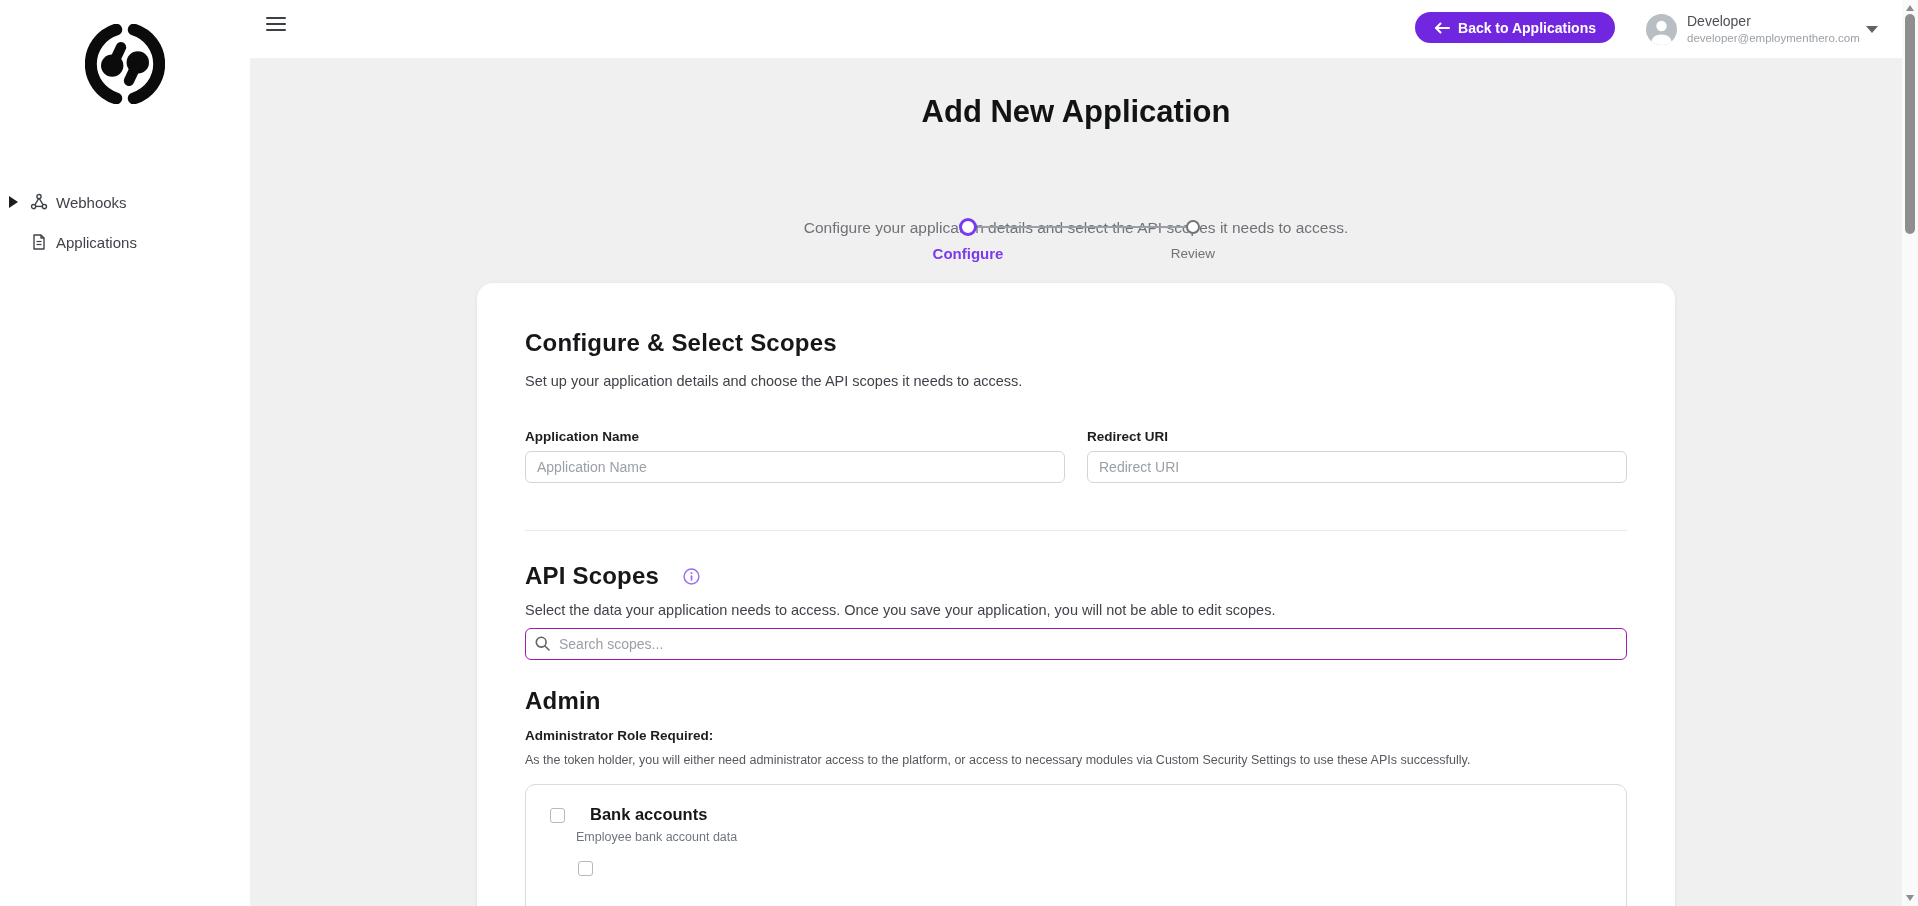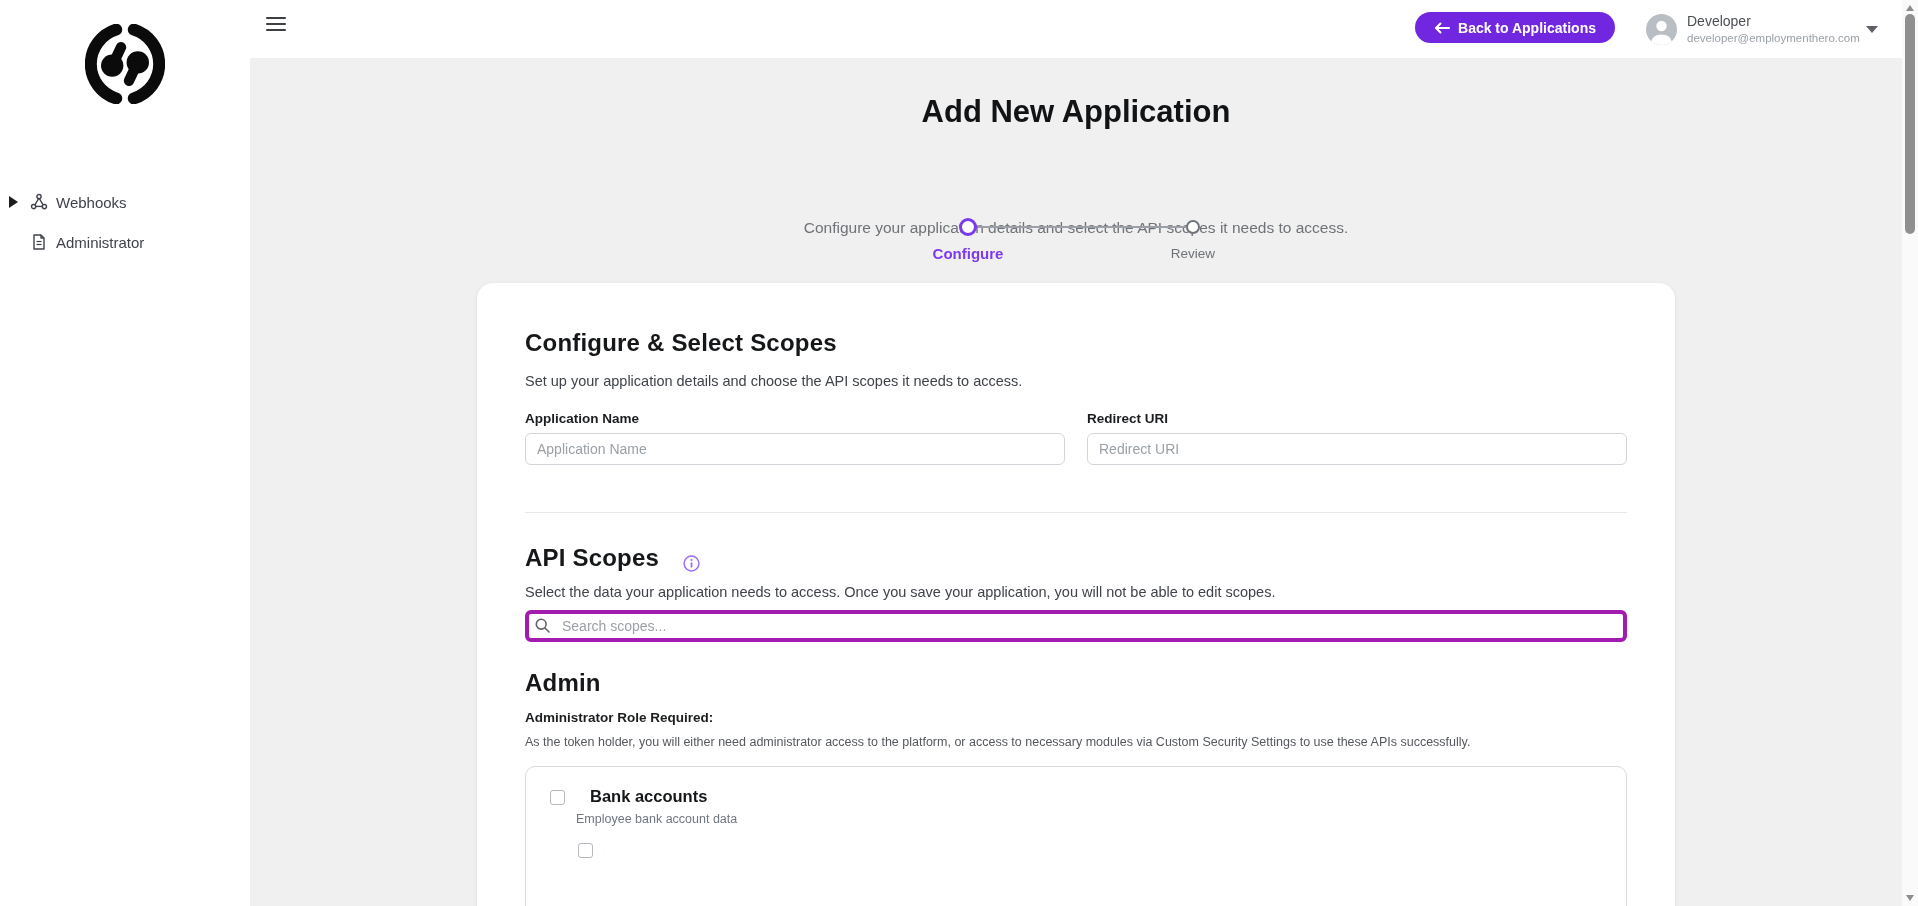--- a/index.html
+++ b/index.html
@@ -60,33 +60,33 @@
     font-size:13.5px; color:#6f7277; }
 
   
   .card { position:absolute; top:225px; left:50%; transform:translateX(-50%); width:1198px; height:700px;
     background:#ffffff; border-radius:16px; box-shadow:0 1px 4px rgba(0,0,0,.08);
     padding:46px 48px 0 48px; }
   .card h2 { font-size:24px; color:#151719; letter-spacing:.2px; }
   .card-sub { margin-top:16px; font-size:14.5px; color:#3f4349; }
   .section-h3 { margin-top:30px; font-size:19px; font-weight:bold; color:#151719; }
 
-  .form-grid { margin-top:22px; display:grid; grid-template-columns:1fr 1fr; column-gap:22px; }
+  .form-grid { margin-top:40px; display:grid; grid-template-columns:1fr 1fr; column-gap:22px; }
   .field-label { font-size:13.5px; font-weight:bold; color:#1b1d1f; }
   .text-input { margin-top:7px; width:100%; height:32px; border:1px solid #d2d5da; border-radius:6px;
     padding:0 11px; font-size:14px; color:#1b1d1f; background:#ffffff; font-family:"Liberation Sans", sans-serif; }
   .text-input::placeholder { color:#9aa0a6; }
 
   .divider { margin-top:47px; height:1px; background:#e8e9eb; }
 
-  .scopes-heading-row { margin-top:31px; display:flex; align-items:flex-end; gap:24px; }
+  .scopes-heading-row { margin-top:31px; display:flex; align-items:center; gap:24px; }
   .info-icon { width:17px; height:17px; cursor:pointer; }
   .scopes-desc { margin-top:12px; font-size:14.5px; color:#3f4349; }
   .search-wrap { position:relative; margin-top:10px; }
-  .search-input { width:100%; height:32px; border:4px solid #a21caf; border-radius:6px;
+  .search-input { width:100%; height:32px; border:1px solid #a21caf; border-radius:6px;
     padding:0 11px 0 33px; font-size:14px; color:#1b1d1f; font-family:"Liberation Sans", sans-serif; }
   .search-input::placeholder { color:#9aa0a6; }
   .search-icon { position:absolute; left:10px; top:8px; width:15px; height:15px; }
 
   .admin-h2 { margin-top:27px; }
   .role-required { margin-top:13px; font-size:13.5px; font-weight:bold; color:#1b1d1f; }
   .role-note { margin-top:10px; font-size:12.5px; color:#55585e; }
 
   .scope-card { margin-top:17px; border:1px solid #d8dbdf; border-radius:10px; padding:20px 24px; height:220px; }
   .scope-row { display:flex; align-items:flex-start; gap:25px; cursor:pointer; }
@@ -126,21 +126,21 @@
       </div>
       <div class="nav-item">
         <span class="nav-icon">
           <svg viewBox="0 0 18 18" width="18" height="18">
             <path d="M 4 2 H 11 L 14 5 V 16 H 4 Z" fill="none" stroke="#3f4349" stroke-width="1.4" stroke-linejoin="round"></path>
             <path d="M 11 2 V 5 H 14" fill="none" stroke="#3f4349" stroke-width="1.4" stroke-linejoin="round"></path>
             <line x1="6.5" y1="8.5" x2="11.5" y2="8.5" stroke="#3f4349" stroke-width="1.2"></line>
             <line x1="6.5" y1="11.5" x2="11.5" y2="11.5" stroke="#3f4349" stroke-width="1.2"></line>
           </svg>
         </span>
-        <span class="nav-label">Administrator</span>
+        <span class="nav-label">Applications</span>
       </div>
     </div>
   </div>
 
   <div class="hamburger">
     <span></span>
       <span></span>
       <span></span>
   </div>
 

